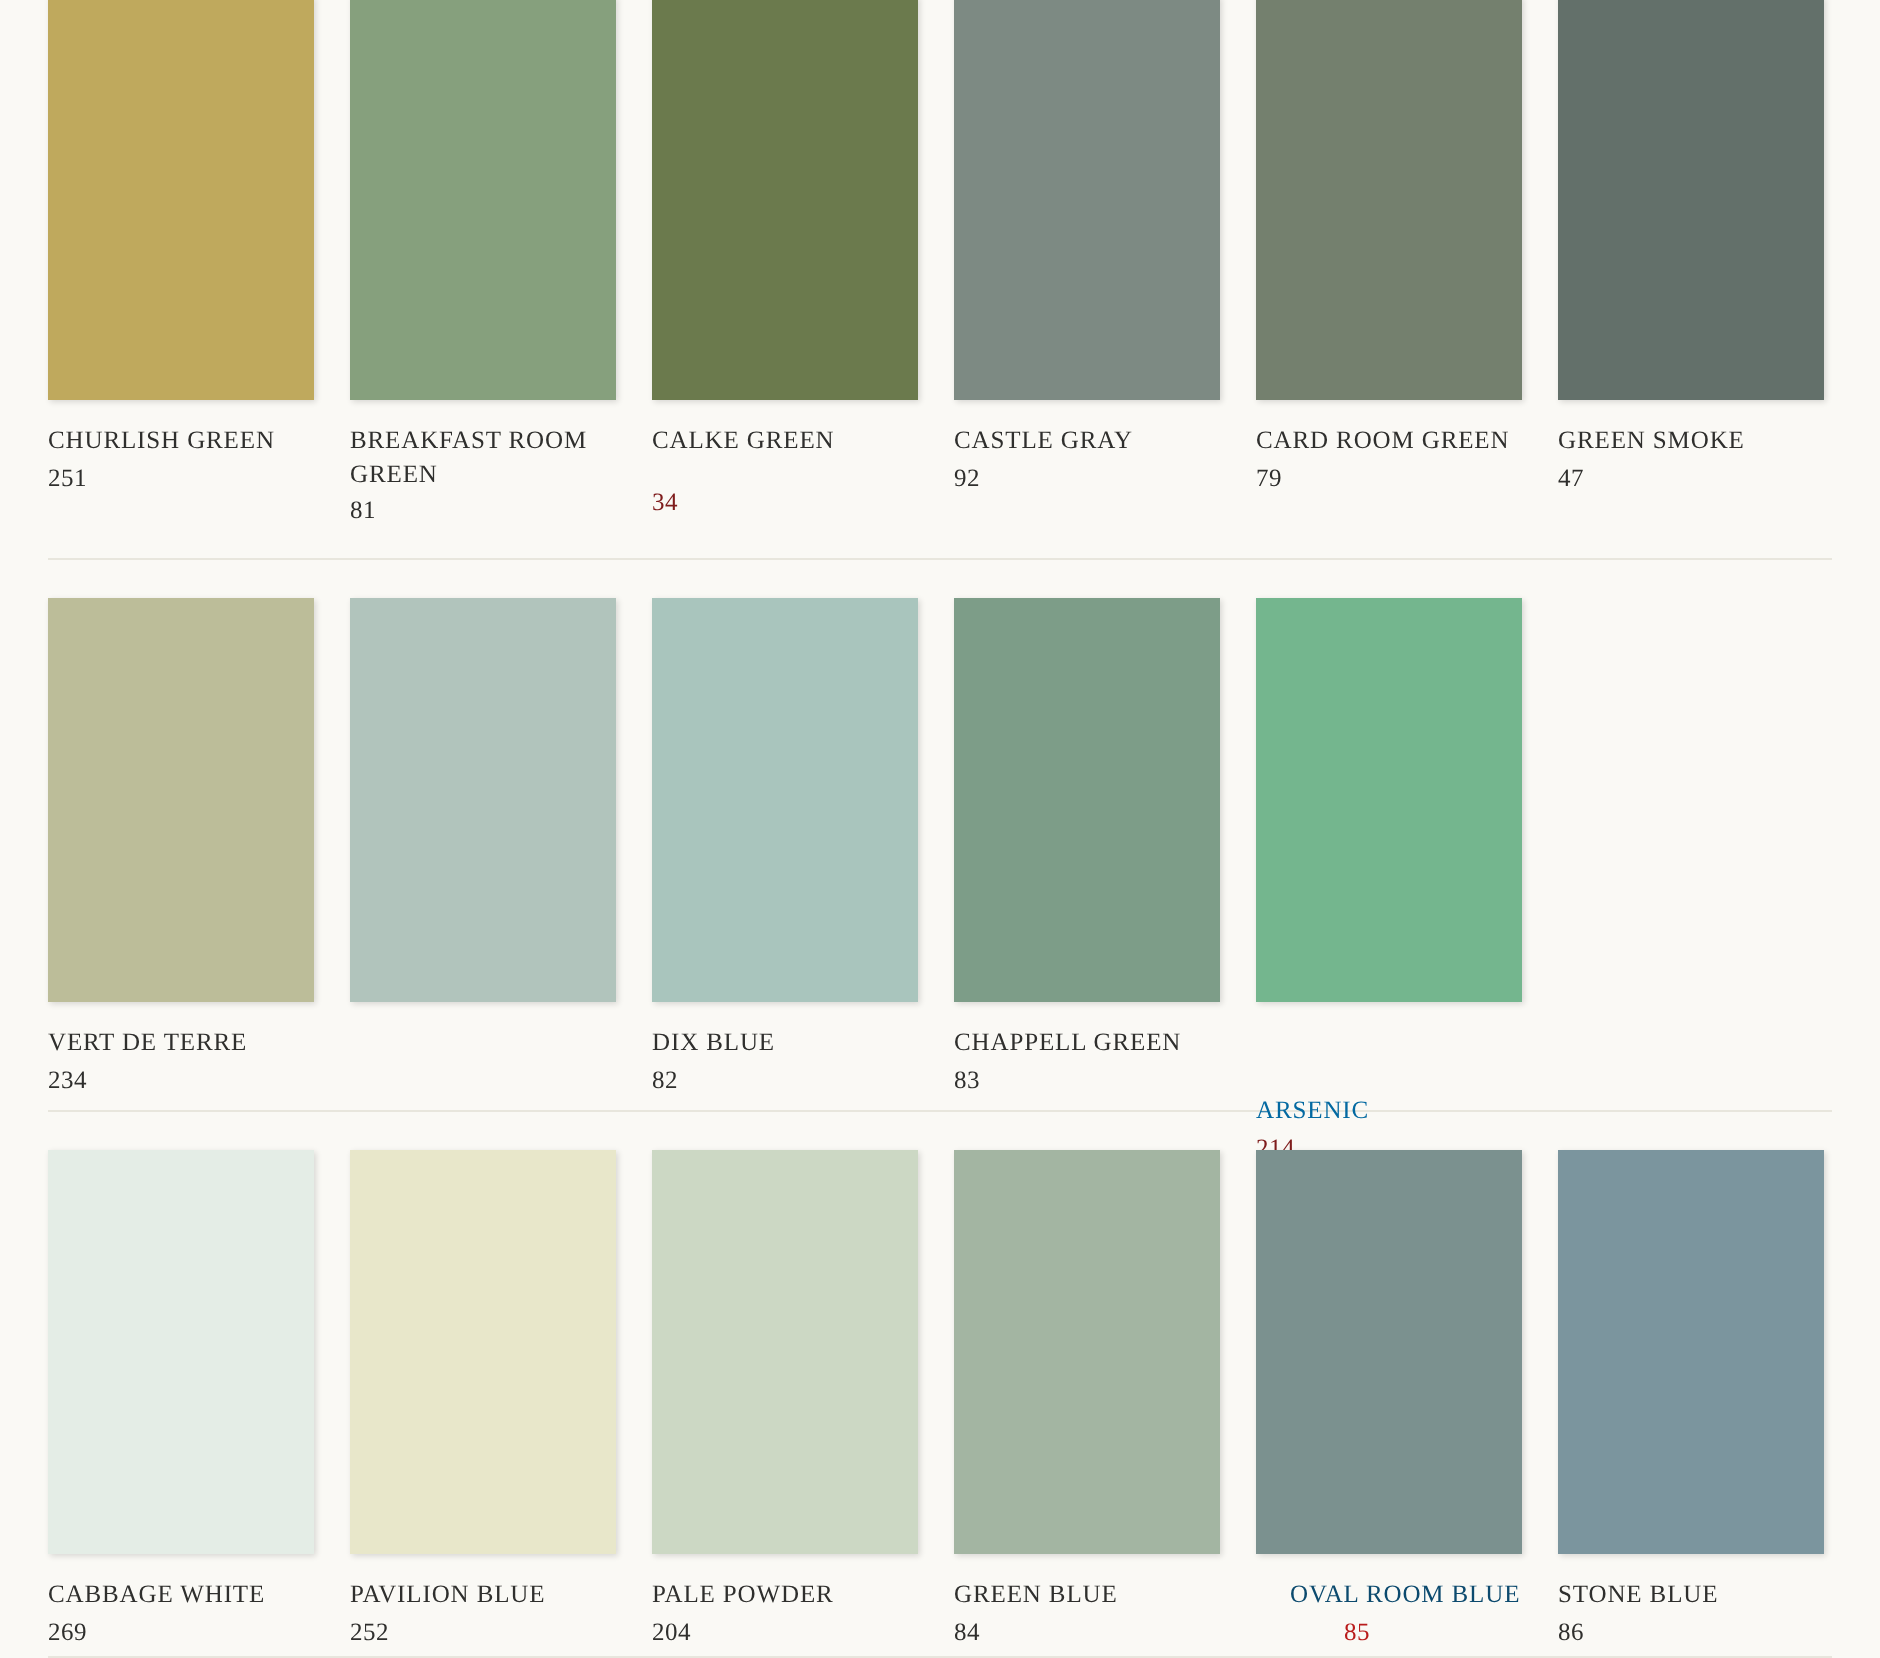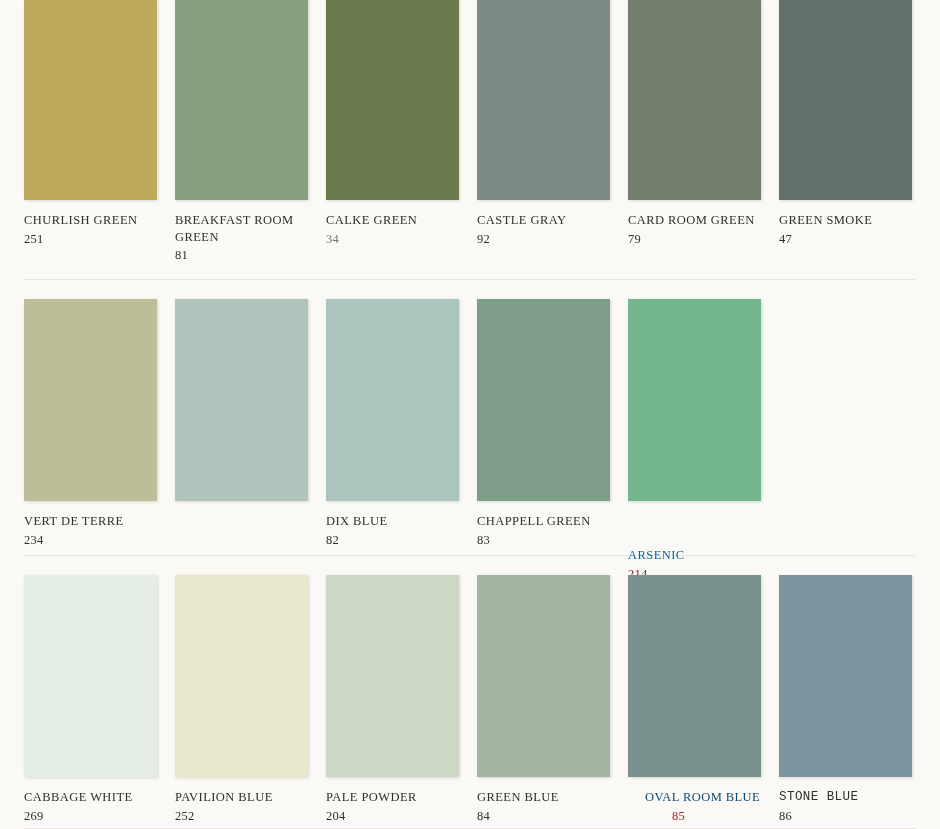--- a/index.html
+++ b/index.html
@@ -105,21 +105,21 @@
         <div class="swatch-meta">
           <div class="swatch-name" style="color: rgb(47, 47, 45);">BREAKFAST ROOM GREEN</div>
           <div class="swatch-number" style="color: rgb(47, 47, 45);">81</div>
         </div>
       </div>
 
       <div class="swatch-cell">
         <div class="swatch-chip" style="background-color: rgb(107, 122, 77);"></div>
         <div class="swatch-meta">
           <div class="swatch-name" style="color: rgb(47, 47, 45);">CALKE GREEN</div>
-          <div class="swatch-number" style="color: #737373;">34</div>
+          <div class="swatch-number" style="color: #7f1d1d; margin-top: 12px;">34</div>
         </div>
       </div>
 
       <div class="swatch-cell">
         <div class="swatch-chip" style="background-color: rgb(125, 138, 131);"></div>
         <div class="swatch-meta">
           <div class="swatch-name" style="color: rgb(47, 47, 45);">CASTLE GRAY</div>
           <div class="swatch-number" style="color: rgb(47, 47, 45);">92</div>
         </div>
       </div>
@@ -229,21 +229,21 @@
         <div class="swatch-chip" style="background-color: rgb(123, 145, 143);"></div>
         <div class="swatch-meta">
           <div class="swatch-name" style="color: #0c4a6e; margin-left: 17px;">OVAL ROOM BLUE</div>
           <div class="swatch-number" style="color: #b91c1c; margin-left: 44px;">85</div>
         </div>
       </div>
 
       <div class="swatch-cell">
         <div class="swatch-chip" style="background-color: rgb(123, 149, 158);"></div>
         <div class="swatch-meta">
-          <div class="swatch-name" style="color: rgb(47, 47, 45); font-family: Liberation Mono, monospace;">STONE BLUE</div>
+          <div class="swatch-name" style="color: rgb(47, 47, 45);">STONE BLUE</div>
           <div class="swatch-number" style="color: rgb(47, 47, 45);">86</div>
         </div>
       </div>
 
     </div>
   </div>
 
   <div class="row-divider" style="background: rgb(232, 230, 221);"></div>
 
 </div>

